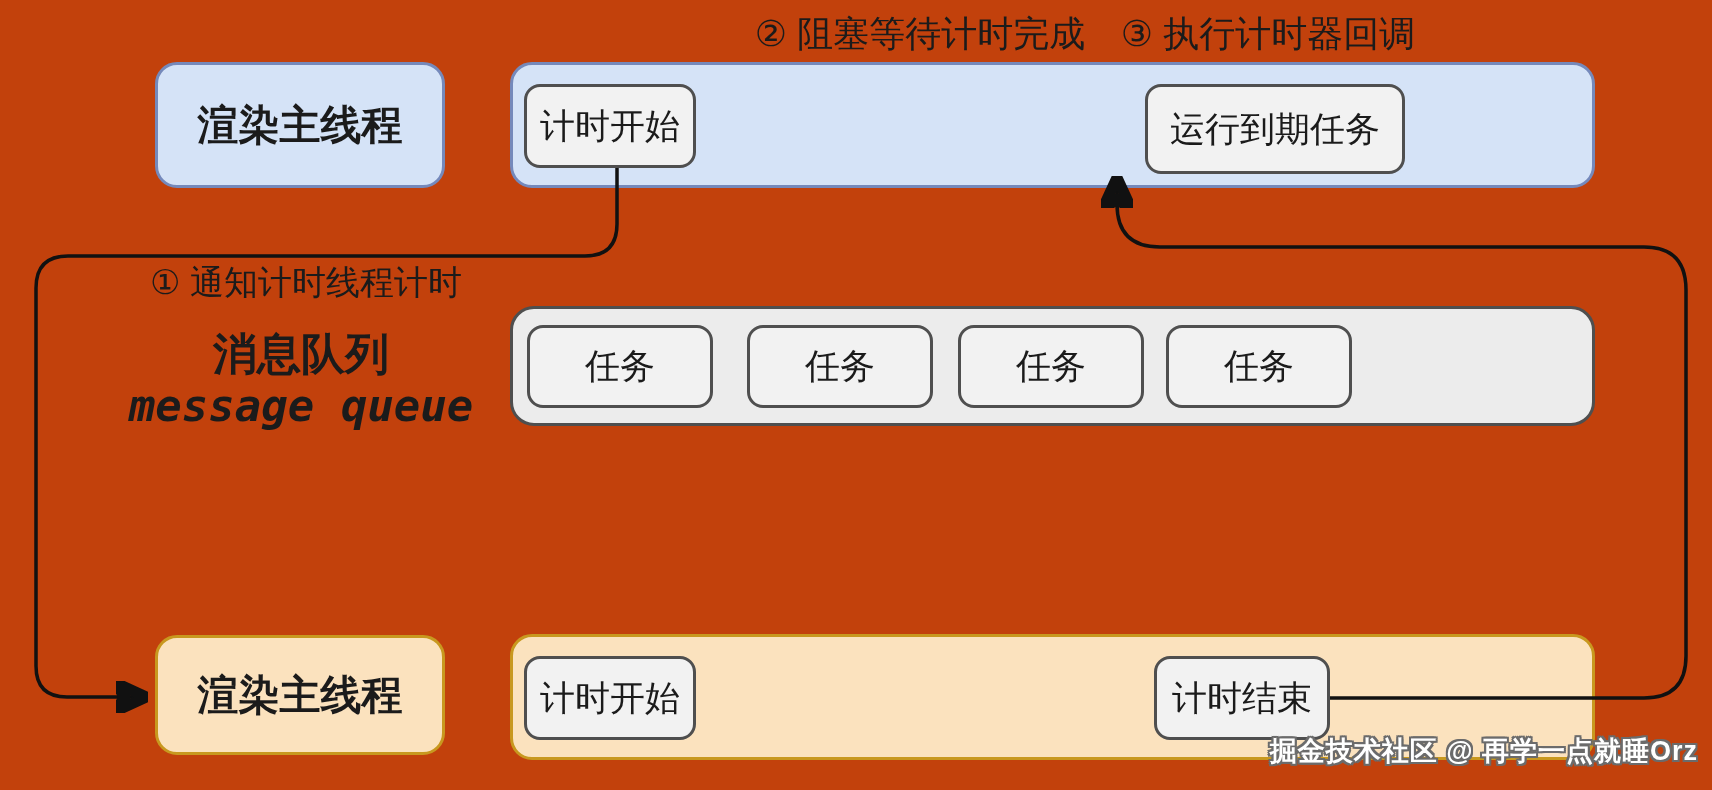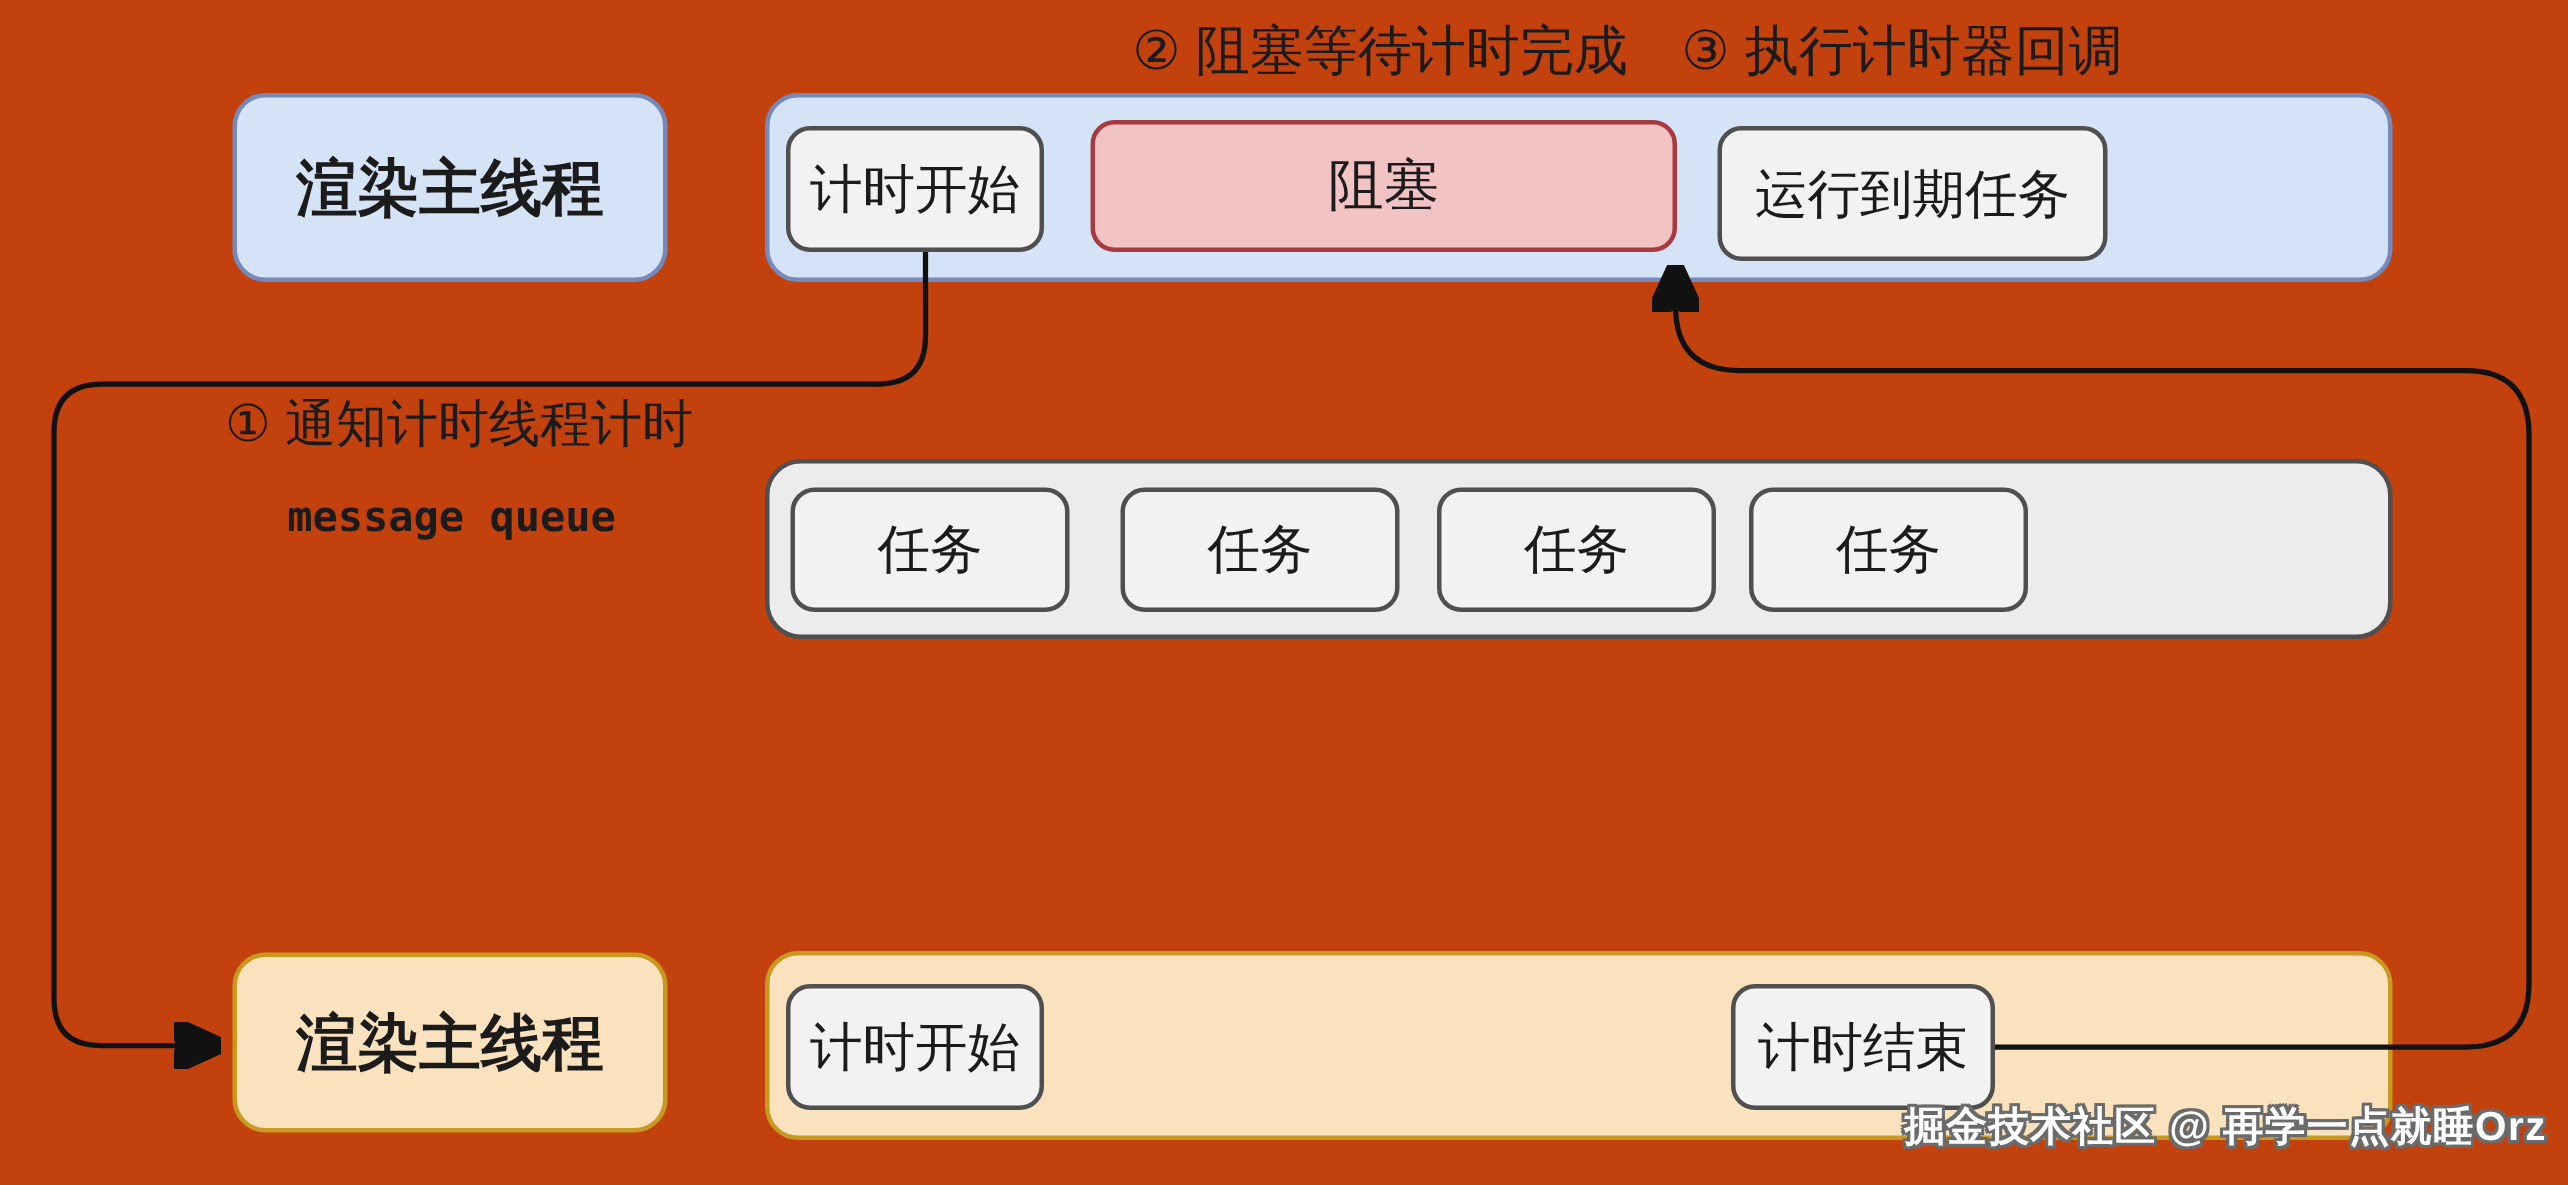--- a/index.html
+++ b/index.html
@@ -28,21 +28,21 @@
   .annotation{
     position:absolute;z-index:4;
     font-size:36px;font-weight:500;white-space:nowrap;
   }
   .annotation.centered{transform:translateX(-50%);}
   .queue-label{
     position:absolute;z-index:4;left:110px;top:328px;width:382px;
     text-align:center;line-height:1.18;
   }
   .queue-label .zh{font-size:44px;font-weight:600;}
-  .queue-label .en{font-size:28px;font-weight:600;font-family:"DejaVu Sans Mono","Liberation Mono",monospace;}
+  .queue-label .en{font-size:44px;font-weight:600;font-family:"DejaVu Sans Mono","Liberation Mono",monospace;font-style:italic;}
   .watermark{
     position:absolute;z-index:7;right:14px;top:733px;
     font-size:27px;font-weight:600;letter-spacing:1px;white-space:nowrap;
     color:#ffffff;
     text-shadow:
       -2px -2px 0 #6b6b6b, 2px -2px 0 #6b6b6b,
       -2px  2px 0 #6b6b6b, 2px  2px 0 #6b6b6b,
       -2px  0   0 #6b6b6b, 2px  0   0 #6b6b6b,
        0   -2px 0 #6b6b6b, 0    2px 0 #6b6b6b;
   }
@@ -57,30 +57,28 @@
   <div class="annotation centered" style="left:920px;top:10px;">② 阻塞等待计时完成</div>
   <div class="annotation centered" style="left:1268px;top:10px;">③ 执行计时器回调</div>
 
   <div class="box label-box blue" style="left:155px;top:62px;width:290px;height:126px;">
     <span>渲染主线程</span>
   </div>
   <div class="box track blue" style="left:510px;top:62px;width:1085px;height:126px;"></div>
   <div class="box inner gray" style="left:524px;top:84px;width:172px;height:84px;">
     <span>计时开始</span>
   </div>
-  <div class="box inner red" style="left:727px;top:80px;width:391px;height:88px;">
-    <span>阻塞</span>
-  </div>
   <div class="box inner gray" style="left:1145px;top:84px;width:260px;height:90px;">
     <span>运行到期任务</span>
   </div>
 
   <div class="annotation" style="left:150px;top:260px;font-size:34px;text-align:right;">① 通知计时线程计时</div>
 
   <div class="queue-label">
+    <div class="zh">消息队列</div>
     <div class="en">message queue</div>
   </div>
   <div class="box track queue-track" style="left:510px;top:306px;width:1085px;height:120px;"></div>
   <div class="box inner gray" style="left:527px;top:325px;width:186px;height:83px;">
     <span>任务</span>
   </div>
   <div class="box inner gray" style="left:747px;top:325px;width:186px;height:83px;">
     <span>任务</span>
   </div>
   <div class="box inner gray" style="left:958px;top:325px;width:186px;height:83px;">

